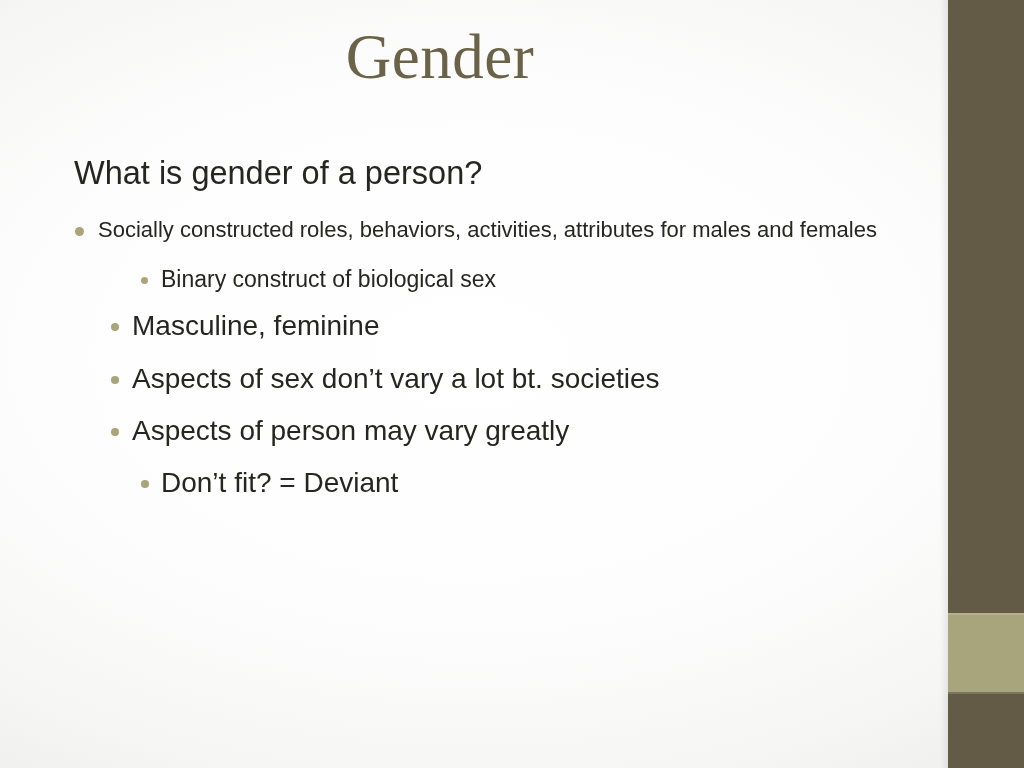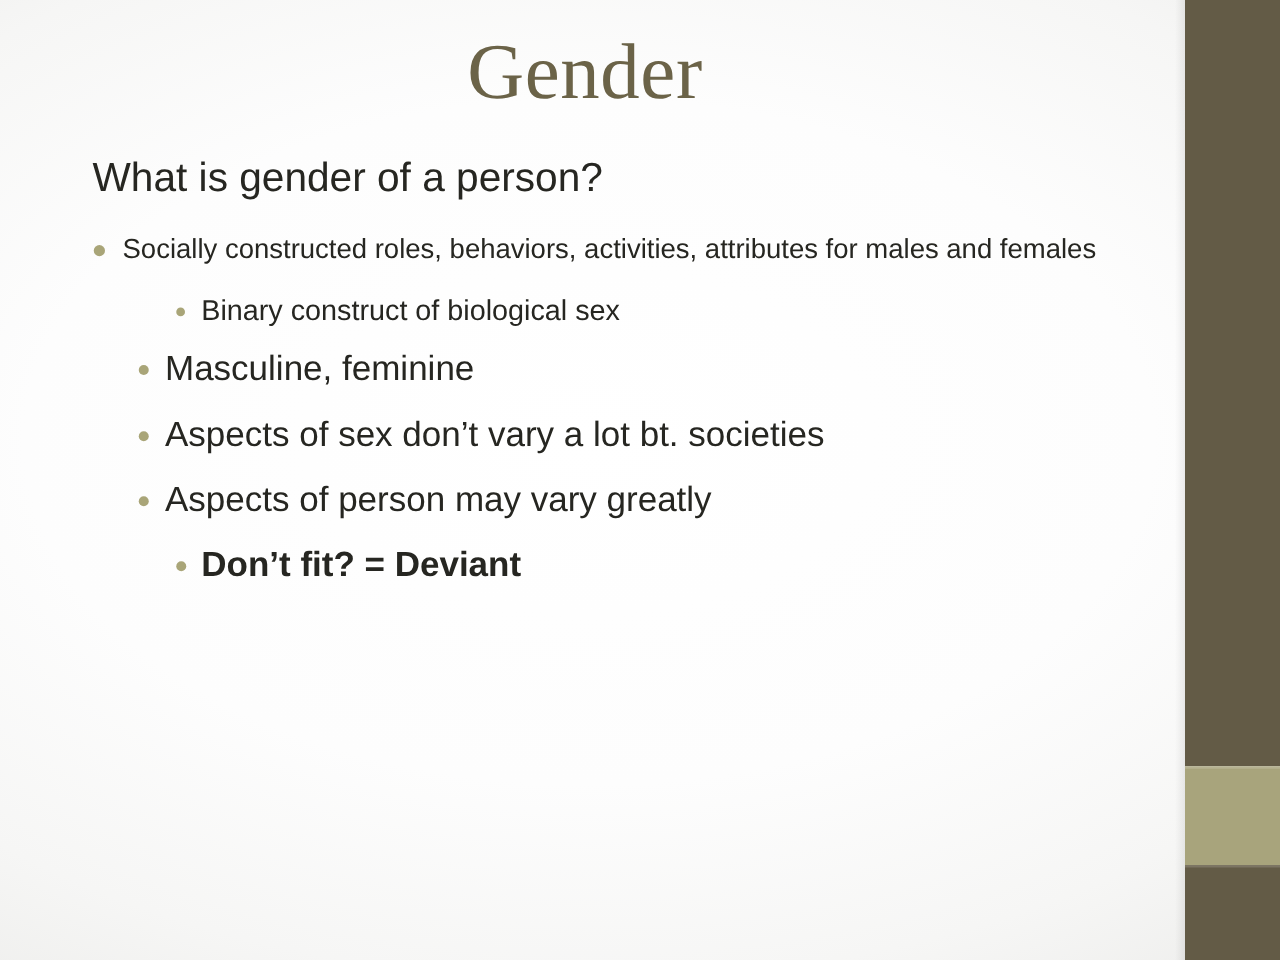--- a/index.html
+++ b/index.html
@@ -81,28 +81,27 @@
     left: 0;
     top: 22px;
     width: 880px;
     text-align: center;
     font-family: "Liberation Serif", "DejaVu Serif", serif;
     font-size: 63px;
     line-height: 1.12;
     letter-spacing: 0.5px;
     color: #6b6348;
     font-weight: 400;
-    margin-left: 28px;
   }
 
   
   #body {
     position: absolute;
     left: 70px;
-    top: 118px;
+    top: 149px;
     width: 830px;
   }
 
   .line {
     position: relative;
     color: #262621;
     font-weight: 400;
   }
   .line .btxt {
     display: block;
@@ -164,21 +163,20 @@
     height: 7px;
     left: 71px;
     top: 16px;
   }
 
   
   .lv3big {
     font-size: 28px;
     line-height: 43px;
     padding-left: 91px;
-    font-weight: bold;
   }
   .lv3big.bulleted::before {
     width: 8px;
     height: 8px;
     left: 71px;
     top: 19px;
   }
 
   
   .sp-a { margin-top: 8px; }

